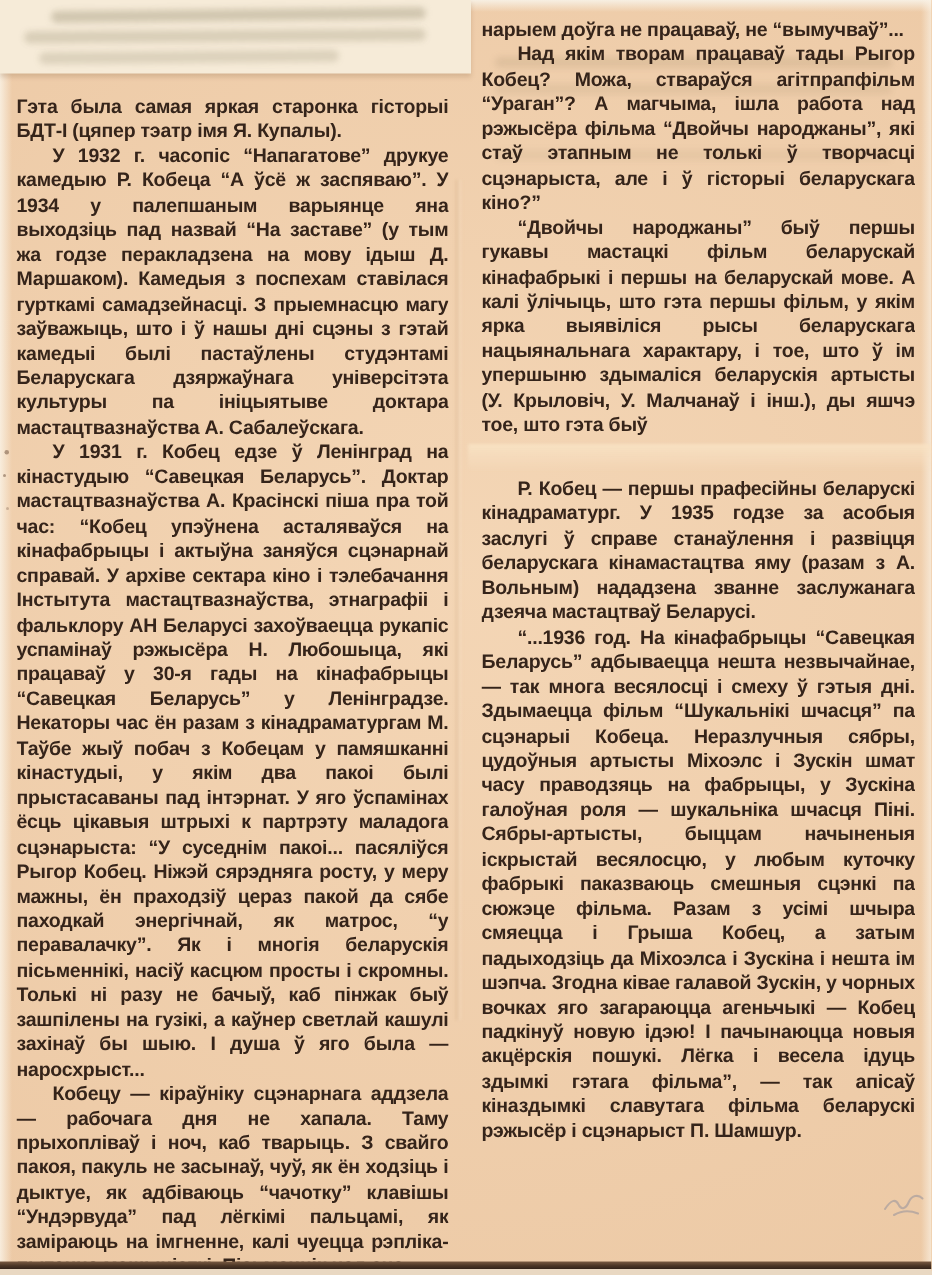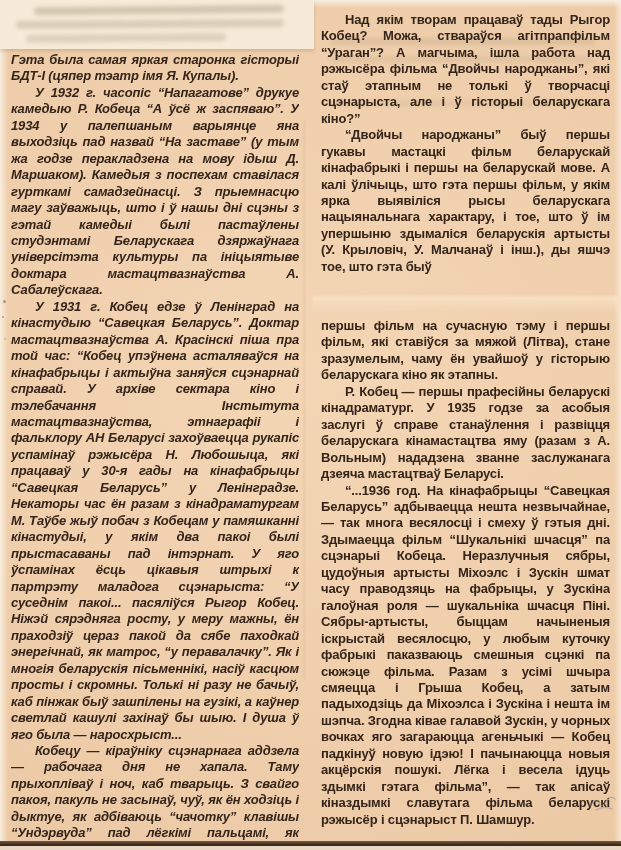--- a/index.html
+++ b/index.html
@@ -65,21 +65,21 @@
 
   
   .col{
     position:absolute;overflow:hidden;
     color:var(--ink);
     font-size:13px;line-height:16.45px;font-weight:700;
     letter-spacing:-.15px;
     text-align:justify;
     text-rendering:optimizeLegibility;
   }
-  .col-left{left:11px;top:52px;width:288px;height:788px;font-style:italic;}
+  .col-left{left:11px;top:63px;width:288px;height:788px;}
   .col-right-top{left:321px;top:12px;width:289px;height:284px;}
   .col-right-bottom{left:321px;top:318px;width:289px;height:527px;}
   .para{margin:0;}
   .para.indent{text-indent:24px;}
 
   
   .bottom-rule{
     position:absolute;left:0;top:841px;width:621px;height:5px;
     background:linear-gradient(#7a5b42,var(--edge-rule) 55%,#32231a);
   }
@@ -121,26 +121,26 @@
   <div class="scan-seam"></div>
 
   <div class="col col-left">
       <p class="para">Гэта была самая яркая старонка гісторыі БДТ-І (цяпер тэатр імя Я. Купалы).</p>
       <p class="para indent">У 1932 г. часопіс “Напагатове” друкуе камедыю Р. Кобеца “А ўсё ж заспяваю”. У 1934 у палепшаным варыянце яна выходзіць пад назвай “На заставе” (у тым жа годзе перакладзена на мову ідыш Д. Маршаком). Камедыя з поспехам ставілася гурткамі самадзейнасці. З прыемнасцю магу заўважыць, што і ў нашы дні сцэны з гэтай камедыі былі пастаўлены студэнтамі Беларускага дзяржаўнага універсітэта культуры па ініцыятыве доктара мастацтвазнаўства А. Сабалеўскага.</p>
       <p class="para indent">У 1931 г. Кобец едзе ў Ленінград на кінастудыю “Савецкая Беларусь”. Доктар мастацтвазнаўства А. Красінскі піша пра той час: “Кобец упэўнена асталяваўся на кінафабрыцы і актыўна заняўся сцэнарнай справай. У архіве сектара кіно і тэлебачання Інстытута мастацтвазнаўства, этнаграфіі і фальклору АН Беларусі захоўваецца рукапіс успамінаў рэжысёра Н. Любошыца, які працаваў у 30-я гады на кінафабрыцы “Савецкая Беларусь” у Ленінградзе. Некаторы час ён разам з кінадраматургам М. Таўбе жыў побач з Кобецам у памяшканні кінастудыі, у якім два пакоі былі прыстасаваны пад інтэрнат. У яго ўспамінах ёсць цікавыя штрыхі к партрэту маладога сцэнарыста: “У суседнім пакоі... пасяліўся Рыгор Кобец. Ніжэй сярэдняга росту, у меру мажны, ён праходзіў цераз пакой да сябе паходкай энергічнай, як матрос, “у перавалачку”. Як і многія беларускія пісьменнікі, насіў касцюм просты і скромны. Толькі ні разу не бачыў, каб пінжак быў зашпілены на гузікі, а каўнер светлай кашулі захінаў бы шыю. І душа ў яго была — наросхрыст...</p>
       <p class="para indent">Кобецу — кіраўніку сцэнарнага аддзела — рабочага дня не хапала. Таму прыхопліваў і ноч, каб тварыць. З свайго пакоя, пакуль не засынаў, чуў, як ён ходзіць і дыктуе, як адбіваюць “чачотку” клавішы “Ундэрвуда” пад лёгкімі пальцамі, як заміраюць на імгненне, калі чуецца рэпліка-пытанне машыністкі. Пісьменнік над сцэ-</p>
     </div>
 
   <div class="col col-right-top">
+      <p class="para">нарыем доўга не працаваў, не “вымучваў”...</p>
       <p class="para indent">Над якім творам працаваў тады Рыгор Кобец? Можа, ствараўся агітпрапфільм “Ураган”? А магчыма, ішла работа над рэжысёра фільма “Двойчы народжаны”, які стаў этапным не толькі ў творчасці сцэнарыста, але і ў гісторыі беларускага кіно?”</p>
       <p class="para indent">“Двойчы народжаны” быў першы гукавы мастацкі фільм беларускай кінафабрыкі і першы на беларускай мове. А калі ўлічыць, што гэта першы фільм, у якім ярка выявіліся рысы беларускага нацыянальнага характару, і тое, што ў ім упершыню здымаліся беларускія артысты (У. Крыловіч, У. Малчанаў і інш.), ды яшчэ тое, што гэта быў</p>
     </div>
 
   <div class="col col-right-bottom">
-      <p class="para">першы фільм на сучасную тэму і першы фільм, які ставіўся за мяжой (Літва), стане зразумелым, чаму ён увайшоў у гісторыю беларускага кіно як этапны.</p>
       <p class="para indent">Р. Кобец — першы прафесійны беларускі кінадраматург. У 1935 годзе за асобыя заслугі ў справе станаўлення і развіцця беларускага кінамастацтва яму (разам з А. Вольным) нададзена званне заслужанага дзеяча мастацтваў Беларусі.</p>
       <p class="para indent">“...1936 год. На кінафабрыцы “Савецкая Беларусь” адбываецца нешта незвычайнае, — так многа весялосці і смеху ў гэтыя дні. Здымаецца фільм “Шукальнікі шчасця” па сцэнарыі Кобеца. Неразлучныя сябры, цудоўныя артысты Міхоэлс і Зускін шмат часу праводзяць на фабрыцы, у Зускіна галоўная роля — шукальніка шчасця Піні. Сябры-артысты, быццам начыненыя іскрыстай весялосцю, у любым куточку фабрыкі паказваюць смешныя сцэнкі па сюжэце фільма. Разам з усімі шчыра смяецца і Грыша Кобец, а затым падыходзіць да Міхоэлса і Зускіна і нешта ім шэпча. Згодна ківае галавой Зускін, у чорных вочках яго загараюцца агеньчыкі — Кобец падкінуў новую ідэю! І пачынаюцца новыя акцёрскія пошукі. Лёгка і весела ідуць здымкі гэтага фільма”, — так апісаў кіназдымкі славутага фільма беларускі рэжысёр і сцэнарыст П. Шамшур.</p>
     </div>
 
   <svg class="pencil-mark" width="30" height="22" viewBox="0 0 30 22">
     <path d="M2,14 C6,8 9,7 11,11 C13,15 16,14 18,9 C20,5 24,4 27,7 M8,18 C13,15 19,15 24,17" fill="none" stroke="#8d8d9c" stroke-width="1.4" stroke-linecap="round"></path>
   </svg>
 
   <div class="speckle sp1"></div>
   <div class="speckle sp2"></div>

